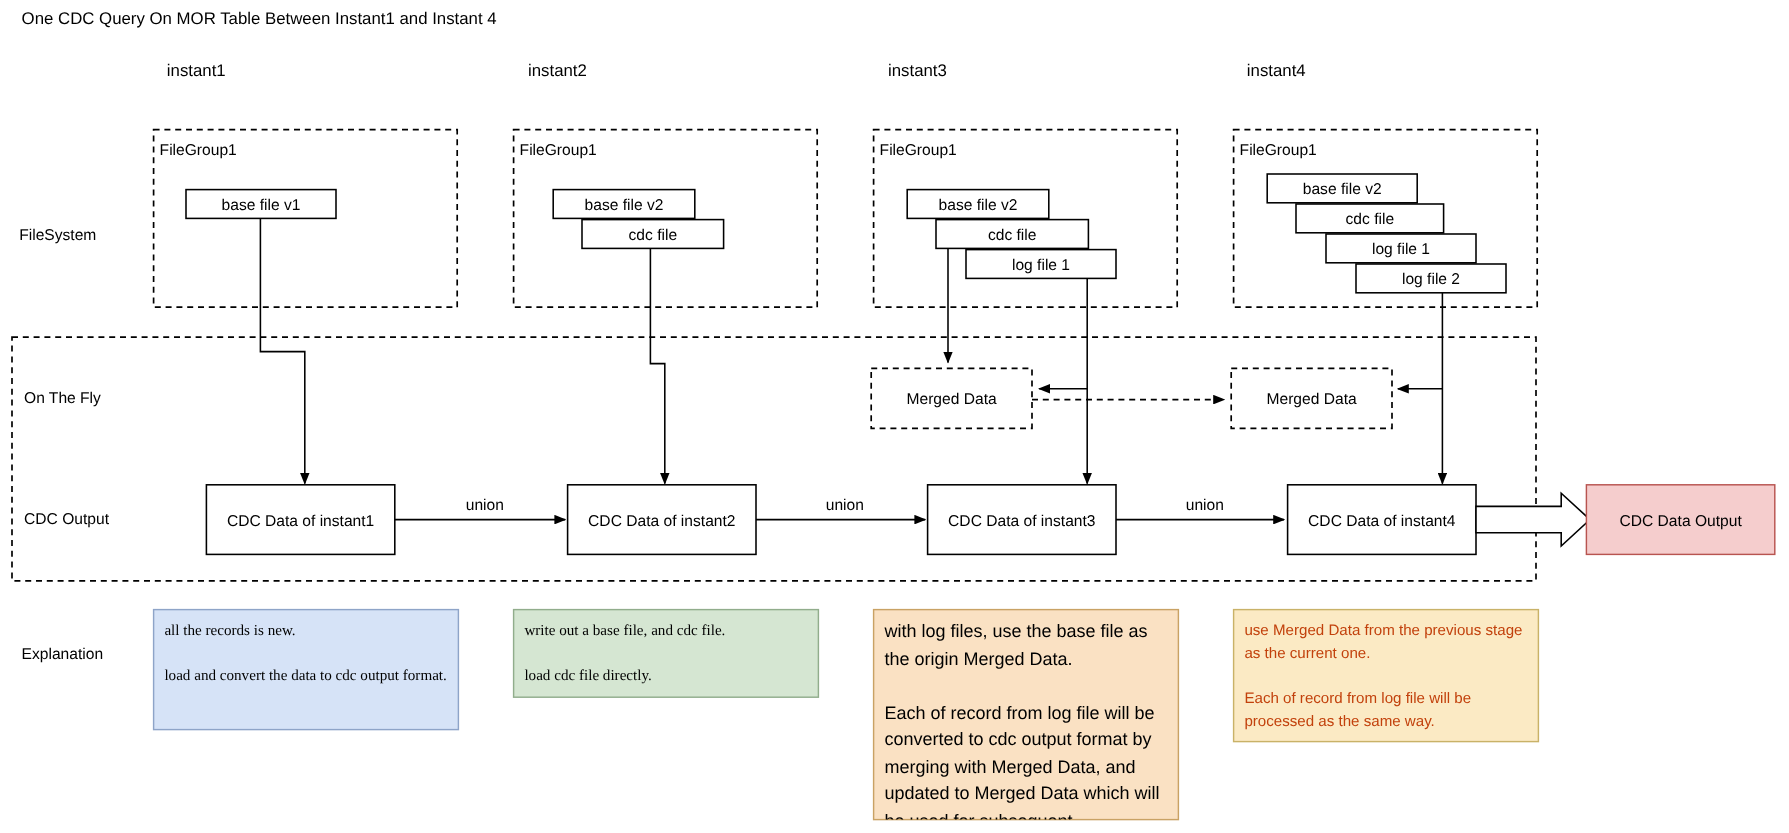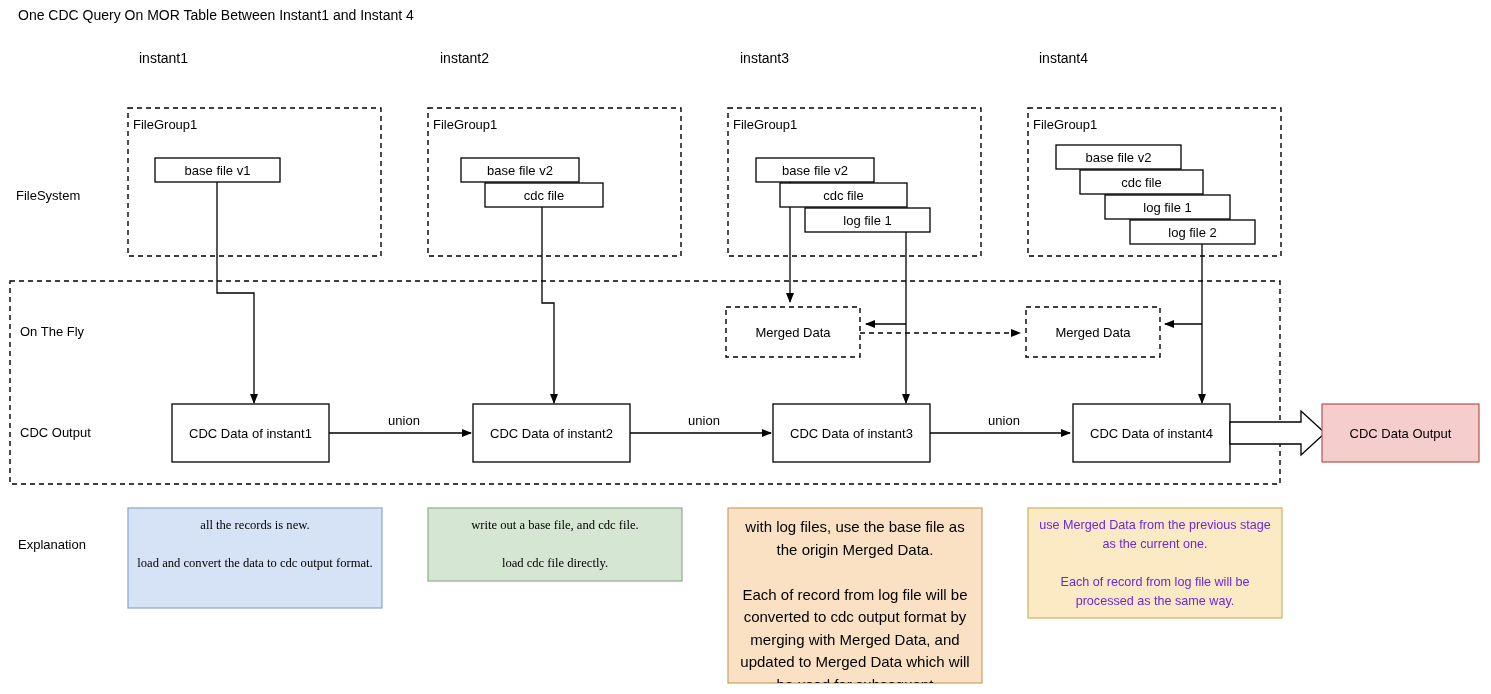--- a/index.html
+++ b/index.html
@@ -11,21 +11,20 @@
     width: 1491px;
     height: 694px;
     font-family: "Liberation Sans", sans-serif;
     color: #000000;
     overflow: hidden;
   }
   #stage {
     position: relative;
     width: 1491px;
     height: 694px;
-    text-align: center;
   }
   svg.diagram {
     position: absolute;
     top: 0;
     left: 0;
     width: 1491px;
     height: 694px;
   }
   text {
     font-family: "Liberation Sans", sans-serif;
@@ -237,19 +236,19 @@
       <rect id="expRect2" class="explain-box" x="728" y="508" width="254" height="175" fill="#fae1c3" stroke="#c9a264"></rect>
       <foreignObject x="728" y="508" width="254" height="175">
         <div xmlns="http://www.w3.org/1999/xhtml" class="explain-text" style="padding:8px 9px; font-family:'Liberation Sans', sans-serif; font-size:15px; line-height:1.5; color:#000; white-space:pre-wrap;">with log files, use the base file as the origin Merged Data.
 
 Each of record from log file will be converted to cdc output format by merging with Merged Data, and updated to Merged Data which will be used for subsequent processing.</div>
       </foreignObject>
     </g>
     <g>
       <rect id="expRect3" class="explain-box" x="1028" y="508" width="254" height="110" fill="#fbeac4" stroke="#c9b268"></rect>
       <foreignObject x="1028" y="508" width="254" height="110">
-        <div xmlns="http://www.w3.org/1999/xhtml" class="explain-text" style="padding:8px 9px; font-family:'Liberation Sans', sans-serif; font-size:12.6px; line-height:1.5; color:#6d28d9; white-space:pre-wrap;">use Merged Data from the previous stage as the current one.
+        <div xmlns="http://www.w3.org/1999/xhtml" class="explain-text" style="padding:8px 9px; font-family:'Liberation Sans', sans-serif; font-size:12.6px; line-height:1.5; color:#c2410c; white-space:pre-wrap;">use Merged Data from the previous stage as the current one.
 
 Each of record from log file will be processed as the same way.</div>
       </foreignObject>
     </g>
   </svg>
 </div>
 
 </body></html>

